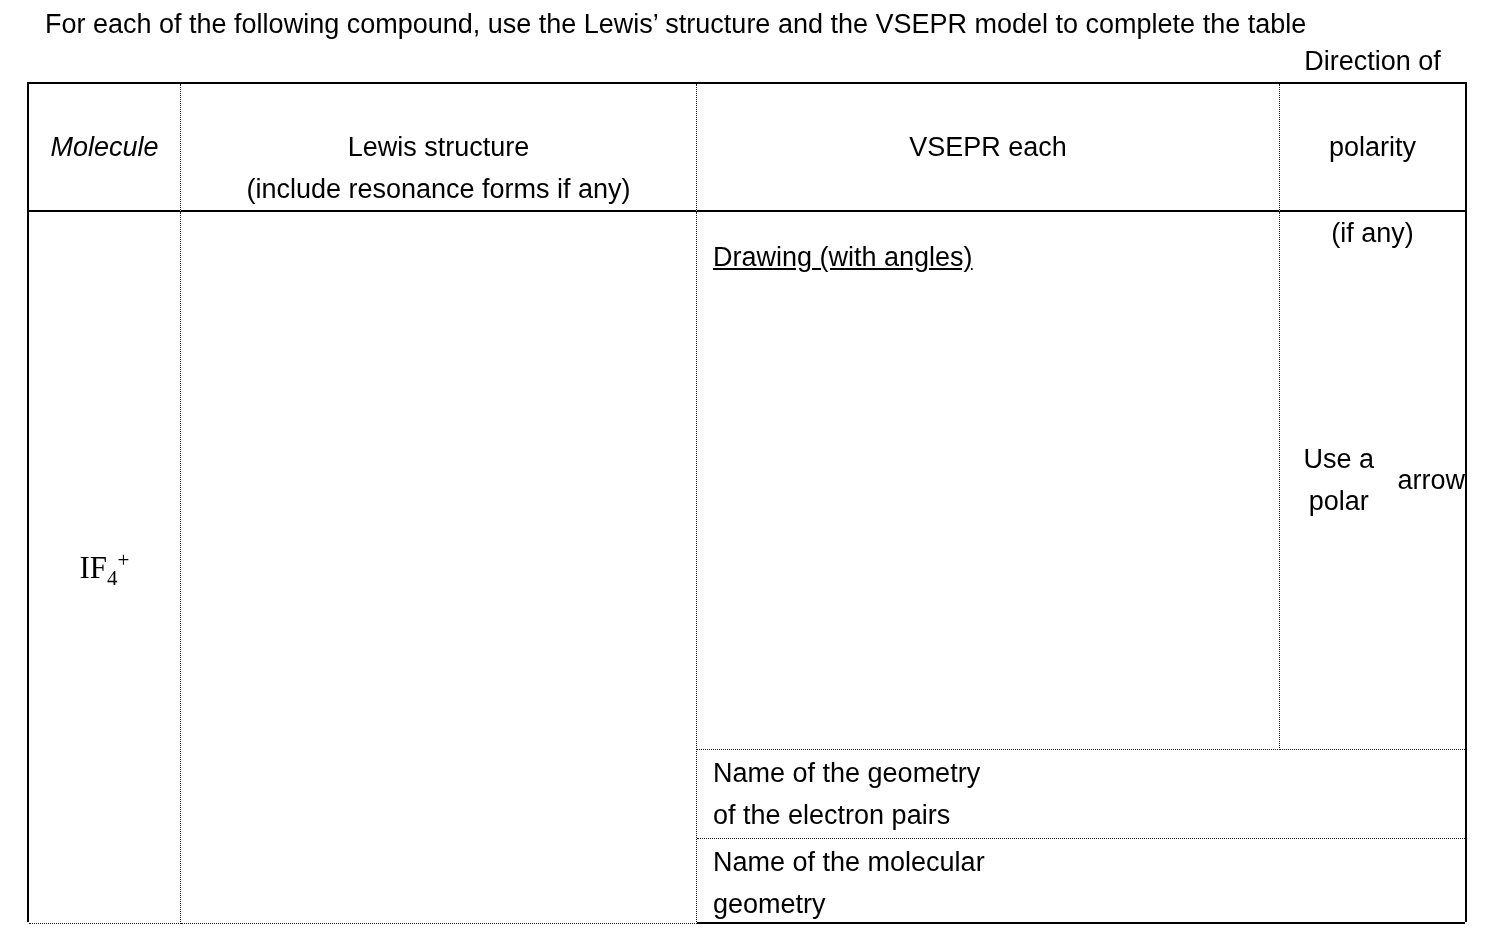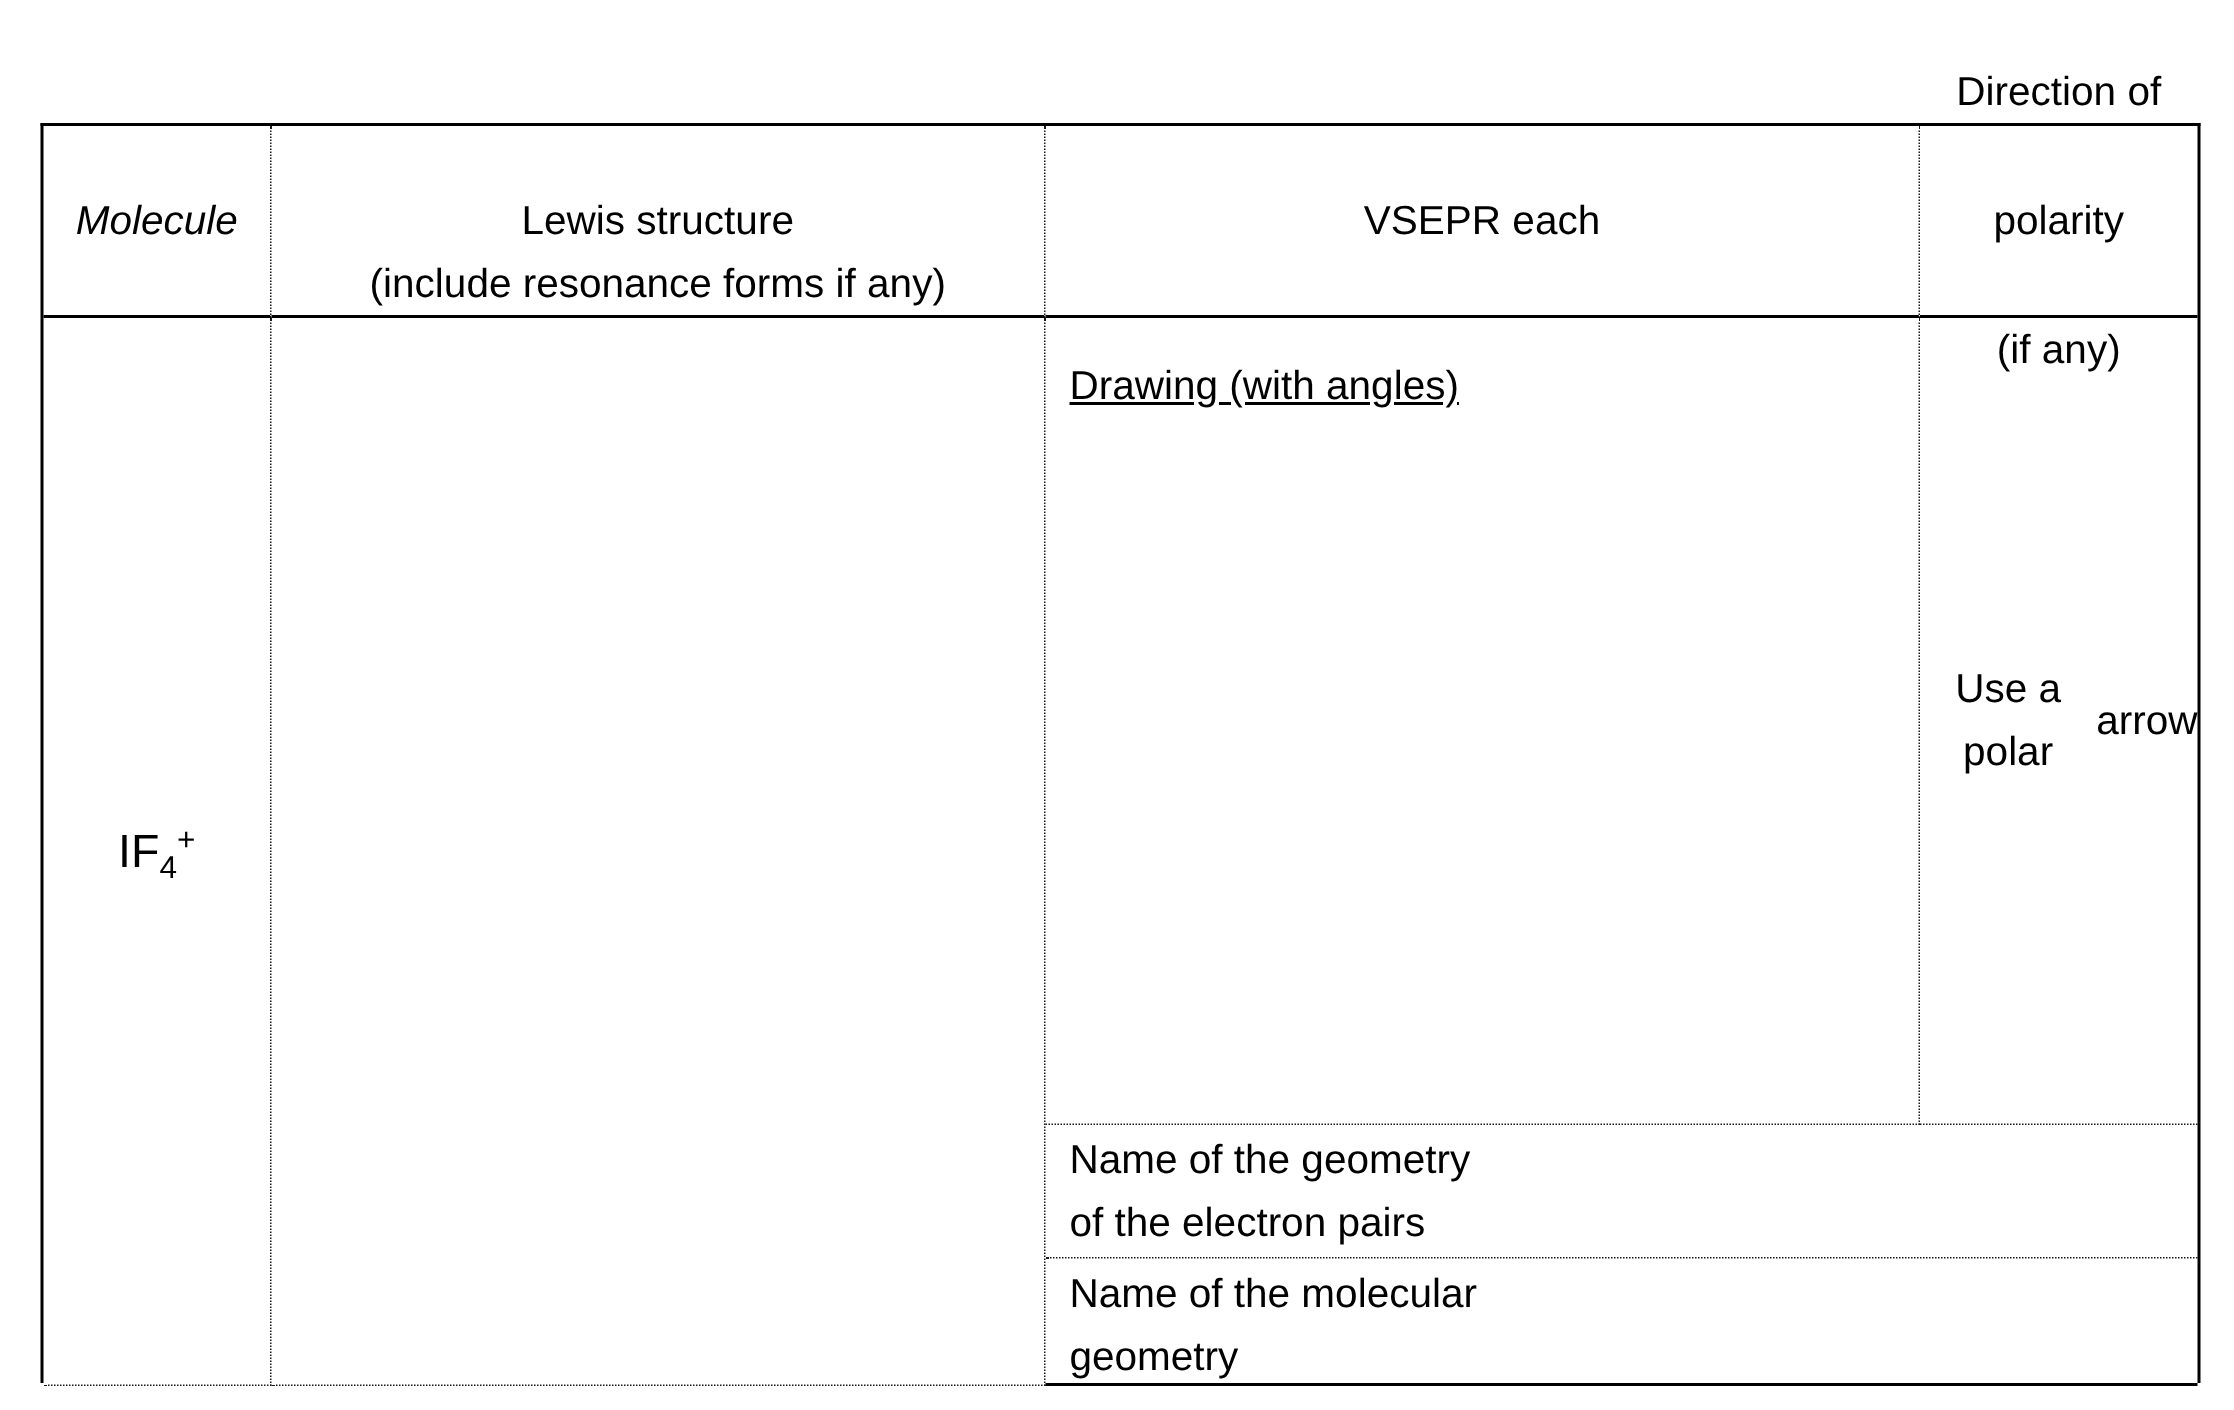--- a/index.html
+++ b/index.html
@@ -75,32 +75,33 @@
   #electron-row {
     left: 668px; top: 666px; width: 768px; height: 89px;
     padding: 2px 0 0 16px;
   }
   #molgeom-row {
     left: 668px; top: 755px; width: 768px; height: 85px;
     padding: 2px 0 0 16px;
   }
 
   .formula {
-    font-family: Liberation Sans, sans-serif;
+    font-family: Liberation Serif, serif;
     font-size: 31px;
     white-space: nowrap;
   }
   .formula sub { font-size: 21px; line-height: 0; }
   .formula sup { font-size: 21px; line-height: 0; }
 </style>
 </head>
 <body>
 
 <div class="page">
 
+  <div class="title">For each of the following compound, use the Lewis’ structure and the VSEPR model to complete the table</div>
 
   <div class="tbl">
 
     <div class="cell hdr-center dotted-r solid-b" id="molecule-header">
       <span>Molecule</span>
     </div>
 
     <div class="cell hdr-center dotted-r solid-b" id="lewis-header">
       <span>Lewis structure</span>
       <span>(include resonance forms if any)</span>

